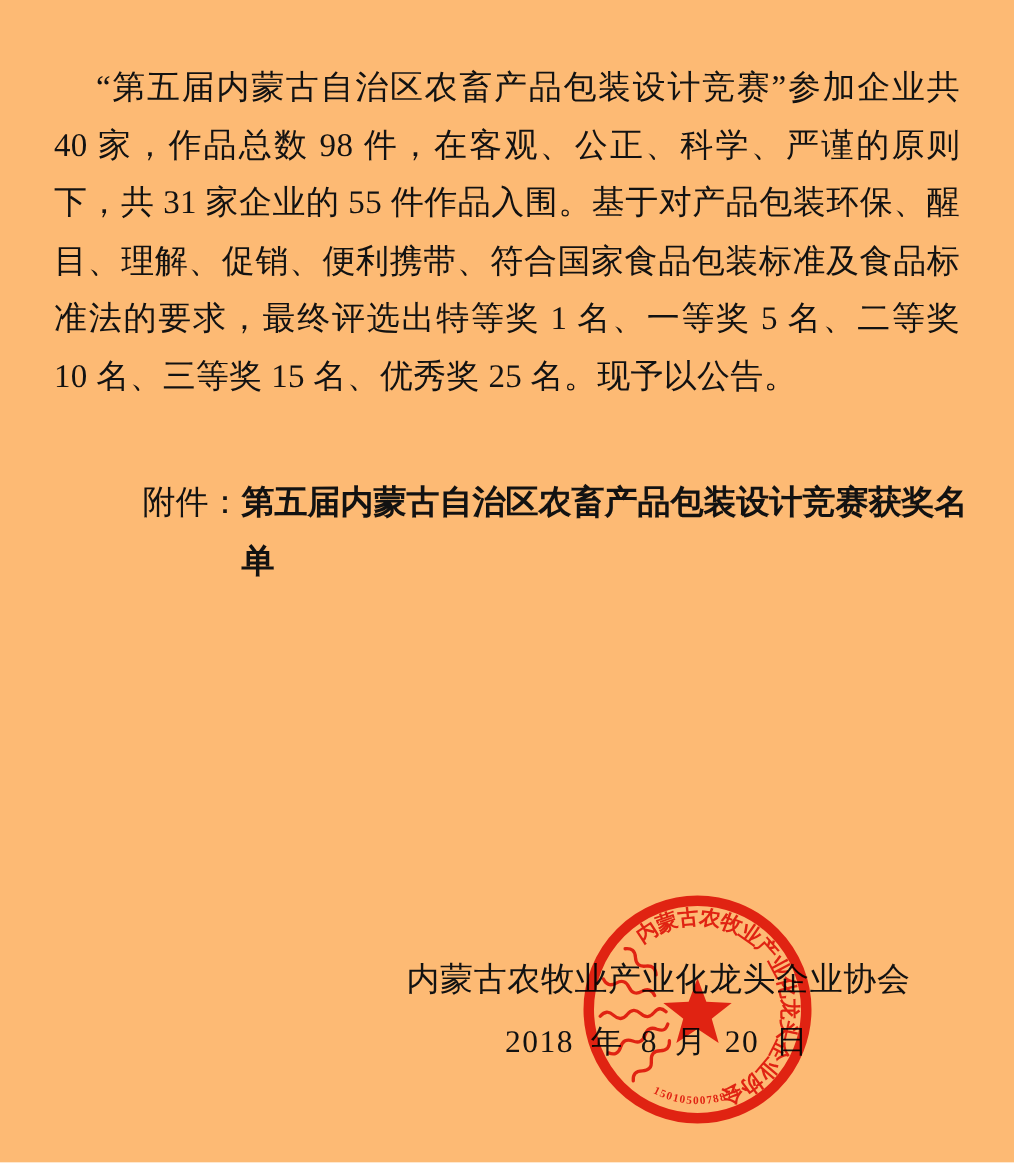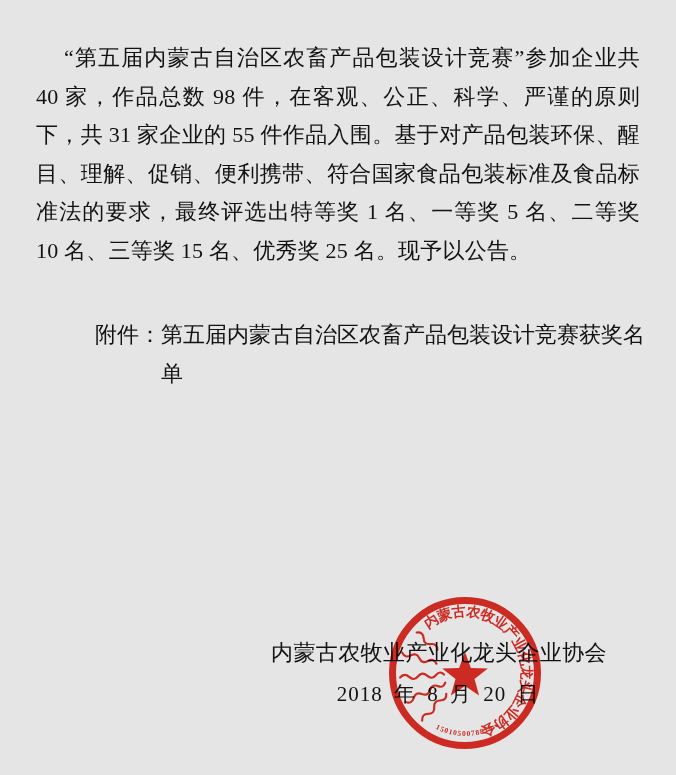--- a/index.html
+++ b/index.html
@@ -4,21 +4,21 @@
 <style>
   html, body {
     margin: 0;
     padding: 0;
     background: #ffffff;
   }
   .page {
     position: relative;
     width: 676px;
     height: 775px;
-    background: #e5e5e5;
+    background: #fdba74;
     overflow: hidden;
     font-family: "Liberation Serif", serif;
     color: #121212;
   }
   .body-paragraph {
     position: absolute;
     top: 17px;
     left: 36px;
     width: 604px;
     font-size: 22px;
@@ -35,20 +35,21 @@
     font-size: 22px;
     line-height: 38.5px;
     margin-top: 27px;
   }
   .attachment-label {
     flex: 0 0 auto;
     white-space: nowrap;
   }
   .attachment-text {
     width: 492px;
+    font-weight: bold;
   }
   .signature-block {
     position: absolute;
     top: 638px;
     right: 71px;
     width: 334px;
     text-align: center;
   }
   .signature-org {
     font-size: 22px;

